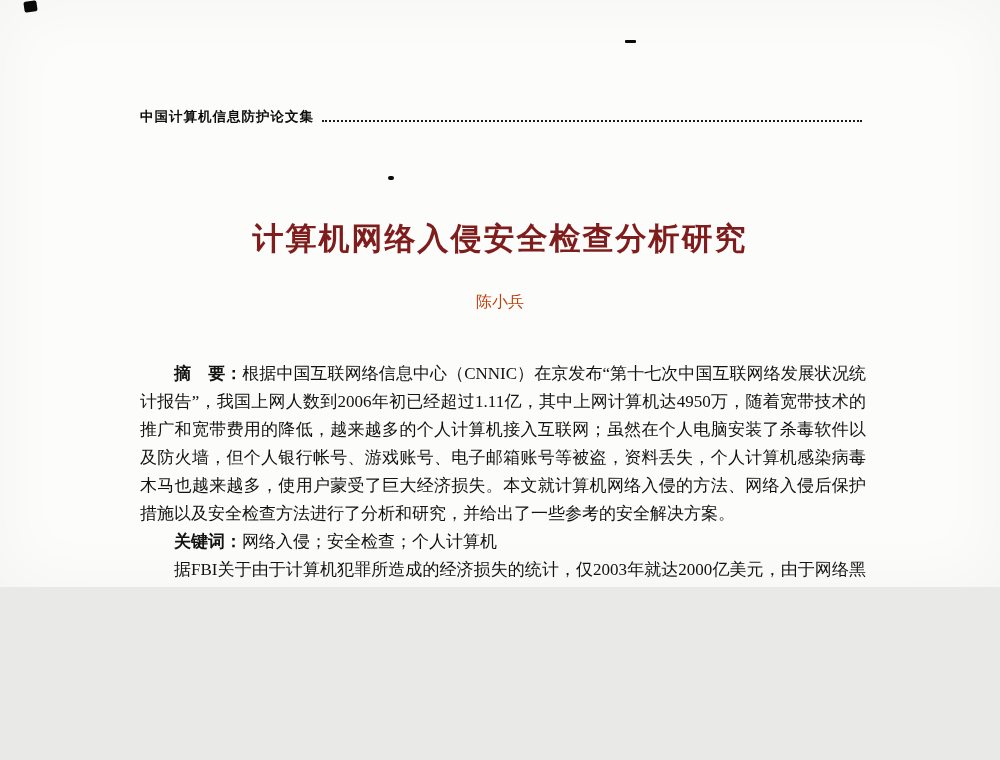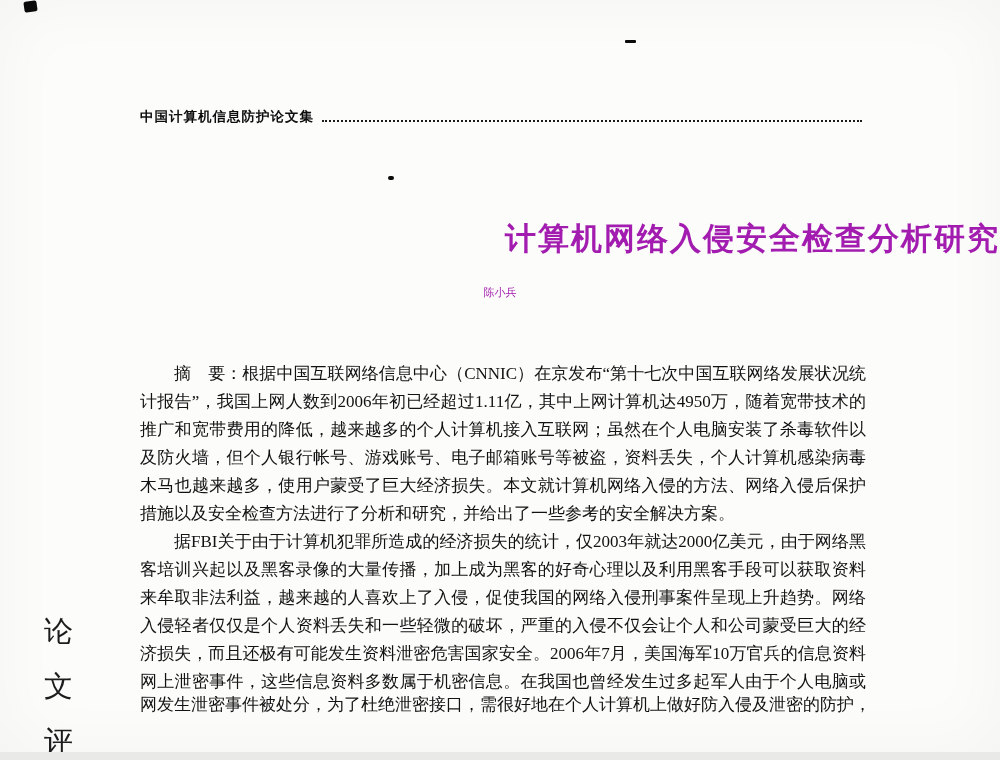--- a/index.html
+++ b/index.html
@@ -4,21 +4,21 @@
 <style>
   * { margin: 0; padding: 0; box-sizing: border-box; }
   html, body { width: 1000px; height: 760px; }
   body {
     font-family: "Liberation Serif", serif;
     background: #e9e9e7;
   }
   .page {
     position: relative;
     width: 1000px;
-    height: 752px;
+    height: 587px;
     background: #fcfcfa;
     overflow: hidden;
     color: #141414;
     box-shadow: inset 0 0 70px rgba(0,0,0,0.035);
   }
 
   
   .artifact { position: absolute; background: #0a0a0a; }
   .artifact.corner { left: 24px; top: 1px; width: 13px; height: 11px; transform: rotate(-8deg); border-radius: 2px; }
   .artifact.dash-top { left: 625px; top: 40px; width: 11px; height: 3px; border-radius: 1px; }
@@ -45,62 +45,62 @@
     border-bottom: 2px dotted #1a1a1a;
     margin: 0 0 4px 8px;
     height: 0;
   }
 
   
   .title {
     position: absolute;
     top: 218px; left: 0;
     width: 100%;
-    text-align: right;
+    text-align: center;
     font-family: "Liberation Sans", sans-serif;
     font-weight: bold;
     font-size: 31px;
     letter-spacing: 2px;
-    color: #a21caf;
+    color: #7f1d1d;
   }
   .affiliation {
     position: absolute;
     top: 281px; left: 0;
     width: 100%;
     text-align: center;
     font-size: 15px;
     color: #1a1a1a;
   }
   .author {
     position: absolute;
-    top: 285px; left: 0;
+    top: 292px; left: 0;
     width: 100%;
     text-align: center;
-    font-size: 11px;
-    color: #a21caf;
+    font-size: 16px;
+    color: #c2410c;
   }
 
   
   .content {
     position: absolute;
     left: 140px; top: 360px;
     width: 726px;
     font-size: 17px;
     line-height: 28px;
     text-align: justify;
     color: #121212;
   }
   .abstract {
     text-indent: 2em;
     max-height: 168px;
     overflow: hidden;
   }
   .label {
     font-family: "Liberation Sans", sans-serif;
-    font-weight: normal;
+    font-weight: bold;
     margin-top: 7px;
   }
   .keywords {
     text-indent: 2em;
     height: 28px;
     overflow: hidden;
   }
   .section-heading {
     font-family: "Liberation Sans", sans-serif;
     font-weight: bold;
@@ -144,20 +144,21 @@
     <span class="header-text">中国计算机信息防护论文集</span>
     <span class="header-rule"></span>
   </div>
 
   <div class="title">计算机网络入侵安全检查分析研究</div>
   <div class="author">陈小兵</div>
 
   <div class="content">
     <p class="abstract"><span class="label">摘　要：</span><span>根据中国互联网络信息中心（CNNIC）在京发布“第十七次中国互联网络发展状况统计报告”，我国上网人数到2006年初已经超过1.11亿，其中上网计算机达4950万，随着宽带技术的推广和宽带费用的降低，越来越多的个人计算机接入互联网；虽然在个人电脑安装了杀毒软件以及防火墙，但个人银行帐号、游戏账号、电子邮箱账号等被盗，资料丢失，个人计算机感染病毒木马也越来越多，使用户蒙受了巨大经济损失。本文就计算机网络入侵的方法、网络入侵后保护措施以及安全检查方法进行了分析和研究，并给出了一些参考的安全解决方案。</span></p>
 
+    <p class="keywords"><span class="label">关键词：</span><span>网络入侵；安全检查；个人计算机</span></p>
 
 
     <p class="body-par">据FBI关于由于计算机犯罪所造成的经济损失的统计，仅2003年就达2000亿美元，由于网络黑客培训兴起以及黑客录像的大量传播，加上成为黑客的好奇心理以及利用黑客手段可以获取资料来牟取非法利益，越来越的人喜欢上了入侵，促使我国的网络入侵刑事案件呈现上升趋势。网络入侵轻者仅仅是个人资料丢失和一些轻微的破坏，严重的入侵不仅会让个人和公司蒙受巨大的经济损失，而且还极有可能发生资料泄密危害国家安全。2006年7月，美国海军10万官兵的信息资料网上泄密事件，这些信息资料多数属于机密信息。在我国也曾经发生过多起军人由于个人电脑或者工作电脑上</p>
 
     <div class="cutoff">网发生泄密事件被处分，为了杜绝泄密接口，需很好地在个人计算机上做好防入侵及泄密的防护，本报就</div>
   </div>
 
   <div class="side-label">
     <span>论</span>
     <span>文</span>

